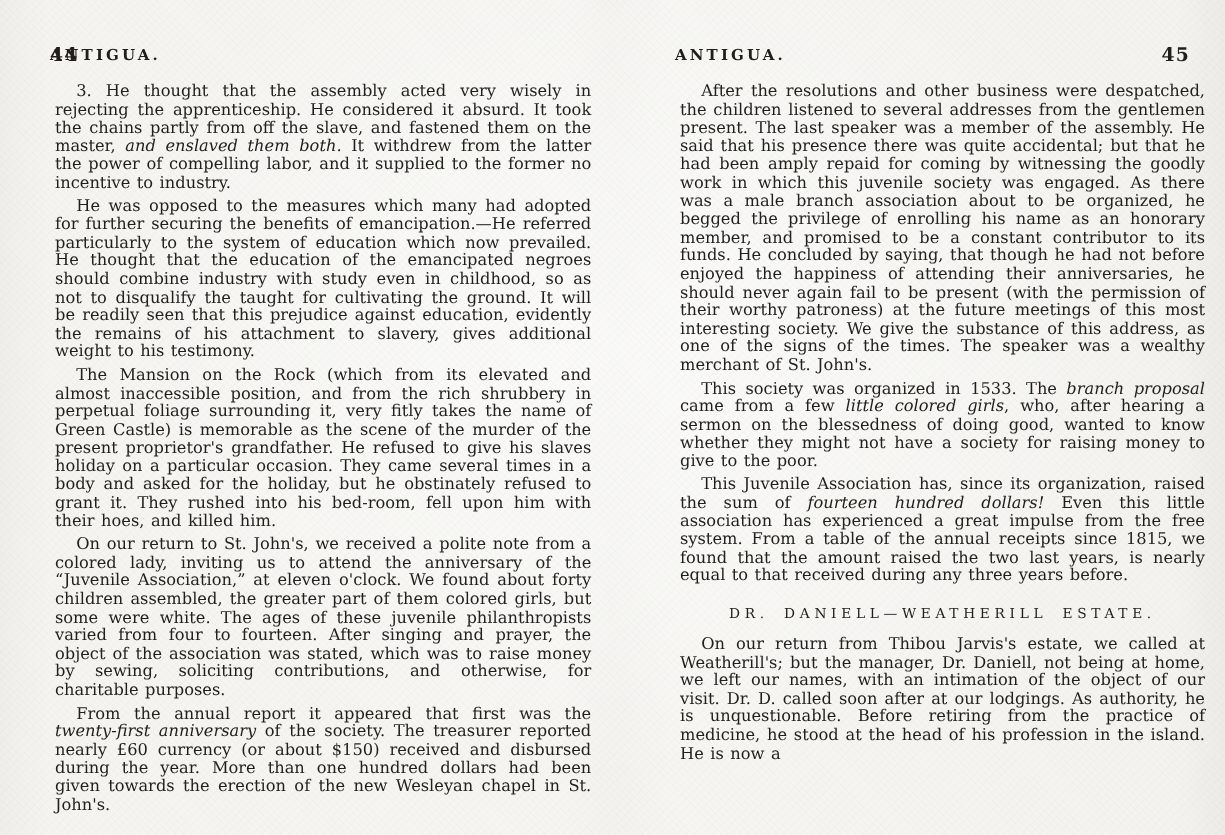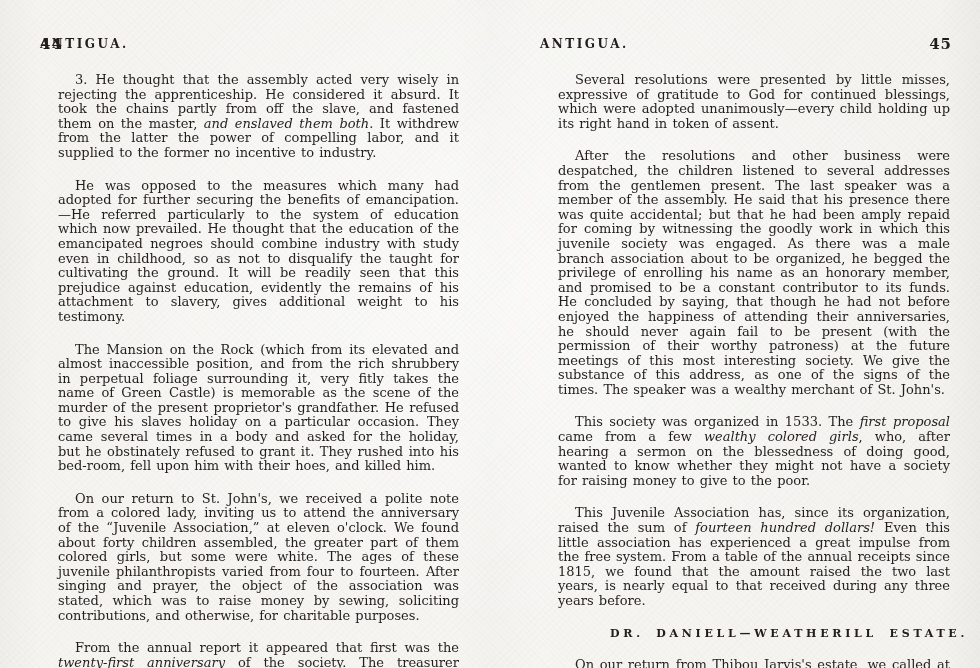--- a/index.html
+++ b/index.html
@@ -50,32 +50,32 @@
   .page-num.num-right { right: 16px; }
 
   .page-body {
     margin-top: 12px;
     font-size: 13px;
     line-height: 14.6px;
     text-align: justify;
     word-spacing: 0.08em;
   }
   .page-body p.para {
-    margin: 18px;
+    margin: 4px;
     text-indent: 17px;
   }
   .page-body em {
     font-style: italic;
   }
 
   .section-heading {
     margin: 15px 0 11px 0;
-    text-align: right;
+    text-align: center;
     font-size: 11px;
-    font-weight: bold;
+    font-weight: normal;
     letter-spacing: 0.34em;
     word-spacing: 0.45em;
     white-space: nowrap;
   }
 </style>
 </head>
 <body>
 
 <div class="spread">
 
@@ -92,23 +92,22 @@
         <p class="para"><span>From the annual report it appeared that first was the </span><em>twenty-first anniversary</em><span> of the society. The treasurer reported nearly £60 currency (or about $150) received and disbursed during the year. More than one hundred dollars had been given towards the erection of the new Wesleyan chapel in St. John's.</span></p>
       </div>
   </section>
 
   <section class="page page-right">
     <header class="page-header">
       <span class="running-title">ANTIGUA.</span>
       <span class="page-num num-right">45</span>
     </header>
     <div class="page-body">
-        <p class="para"><span>Several resolutions were presented by little misses, expressive of gratitude to God for continued blessings, which were adopted unanimously—every child holding up its right hand in token of assent.</span></p>
         <p class="para"><span>After the resolutions and other business were despatched, the children listened to several addresses from the gentlemen present. The last speaker was a member of the assembly. He said that his presence there was quite accidental; but that he had been amply repaid for coming by witnessing the goodly work in which this juvenile society was engaged. As there was a male branch association about to be organized, he begged the privilege of enrolling his name as an honorary member, and promised to be a constant contributor to its funds. He concluded by saying, that though he had not before enjoyed the happiness of attending their anniversaries, he should never again fail to be present (with the permission of their worthy patroness) at the future meetings of this most interesting society. We give the substance of this address, as one of the signs of the times. The speaker was a wealthy merchant of St. John's.</span></p>
-        <p class="para"><span>This society was organized in 1533. The </span><em>first proposal</em><span> came from a few </span><em>wealthy colored girls</em><span>, who, after hearing a sermon on the blessedness of doing good, wanted to know whether they might not have a society for raising money to give to the poor.</span></p>
+        <p class="para"><span>This society was organized in 1533. The </span><em>branch proposal</em><span> came from a few </span><em>little colored girls</em><span>, who, after hearing a sermon on the blessedness of doing good, wanted to know whether they might not have a society for raising money to give to the poor.</span></p>
         <p class="para"><span>This Juvenile Association has, since its organization, raised the sum of </span><em>fourteen hundred dollars!</em><span> Even this little association has experienced a great impulse from the free system. From a table of the annual receipts since 1815, we found that the amount raised the two last years, is nearly equal to that received during any three years before.</span></p>
       </div>
     <h2 class="section-heading">DR. DANIELL—WEATHERILL ESTATE.</h2>
     <div class="page-body">
         <p class="para"><span>On our return from Thibou Jarvis's estate, we called at Weatherill's; but the manager, Dr. Daniell, not being at home, we left our names, with an intimation of the object of our visit. Dr. D. called soon after at our lodgings. As authority, he is unquestionable. Before retiring from the practice of medicine, he stood at the head of his profession in the island. He is now a</span></p>
       </div>
   </section>
 
 </div>
 

